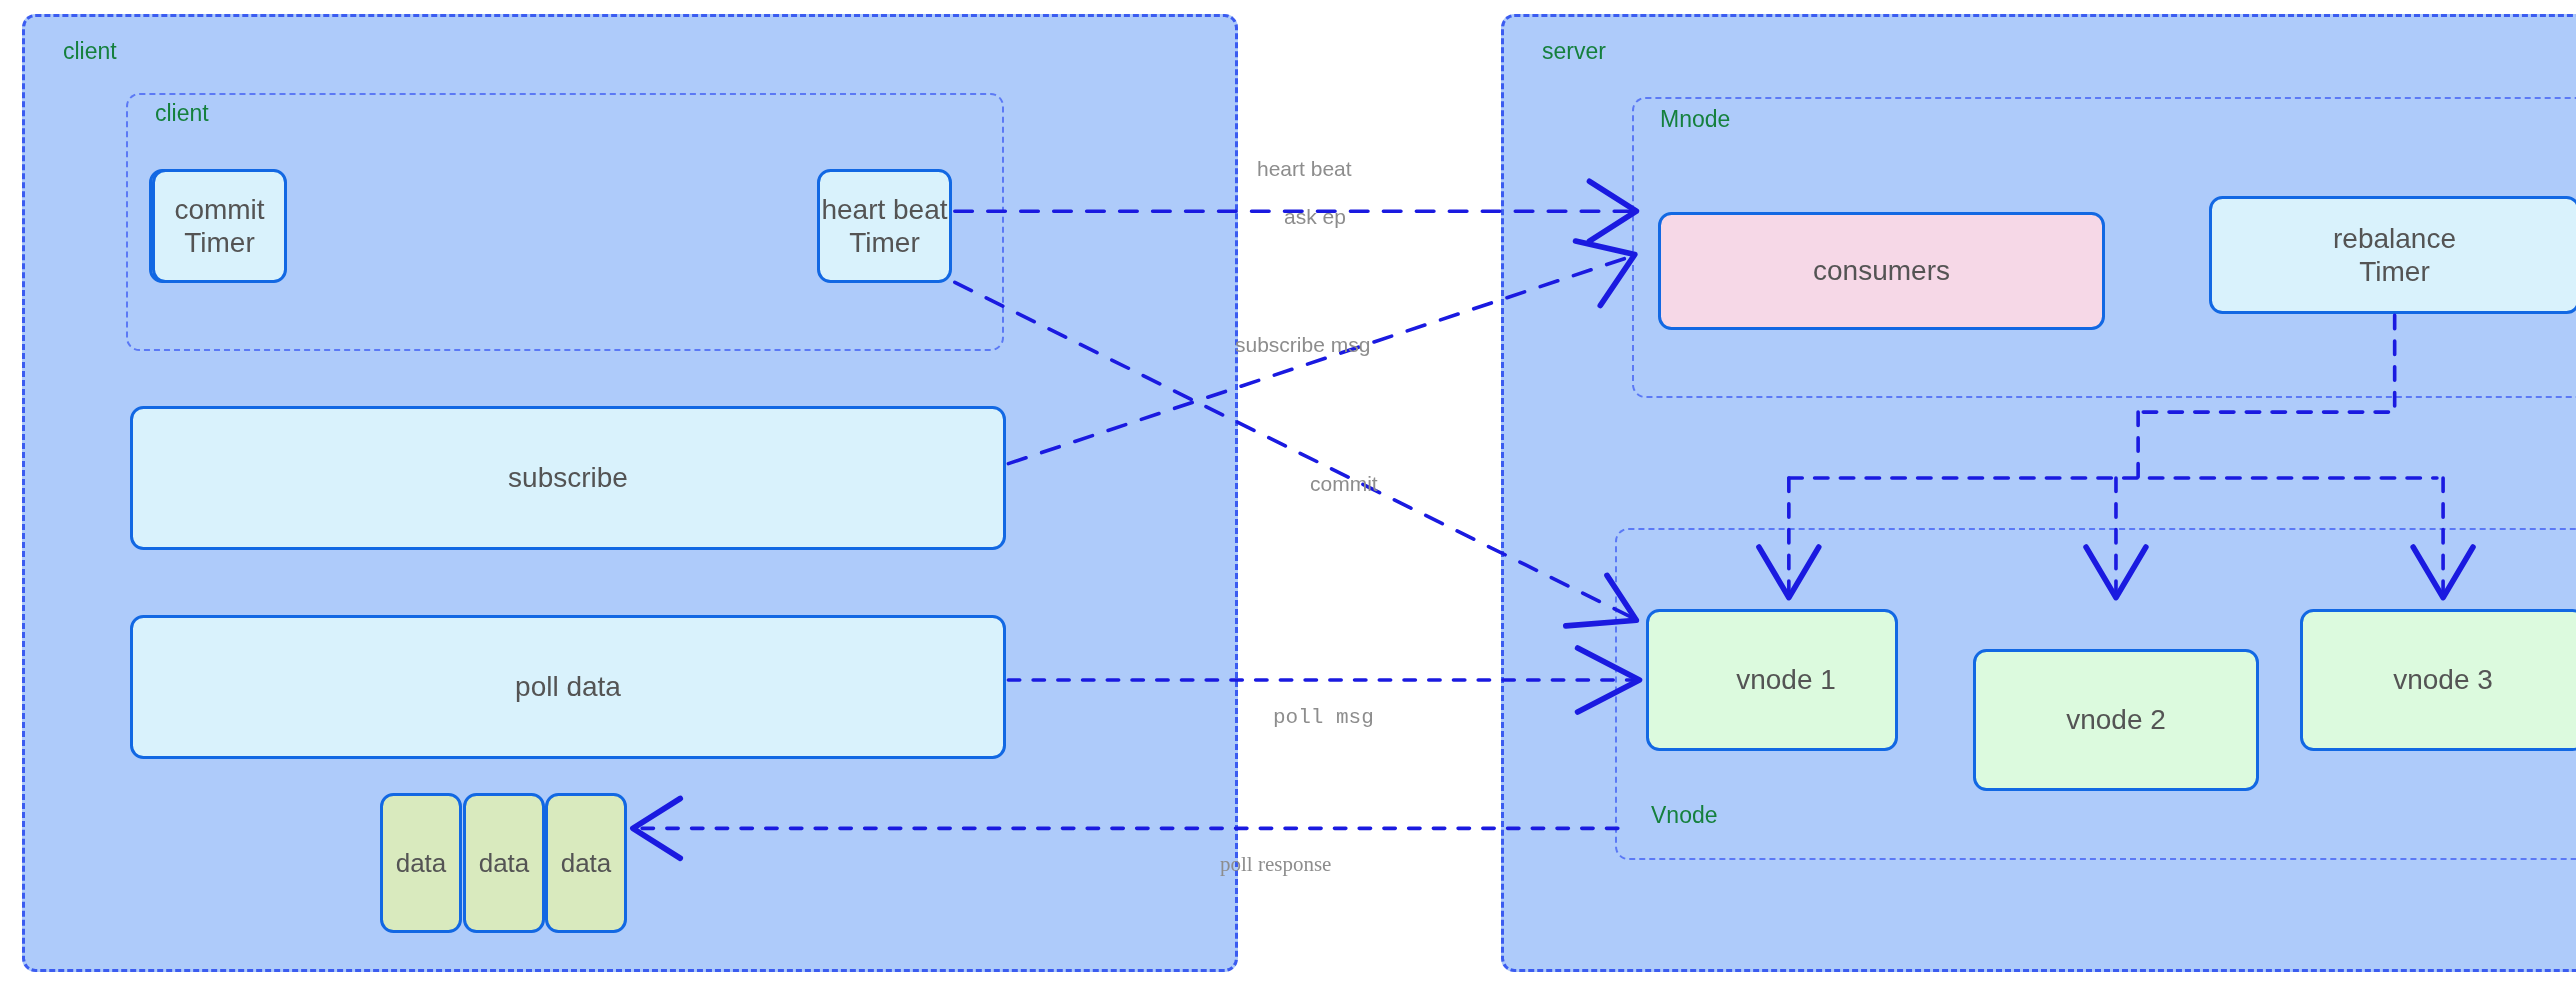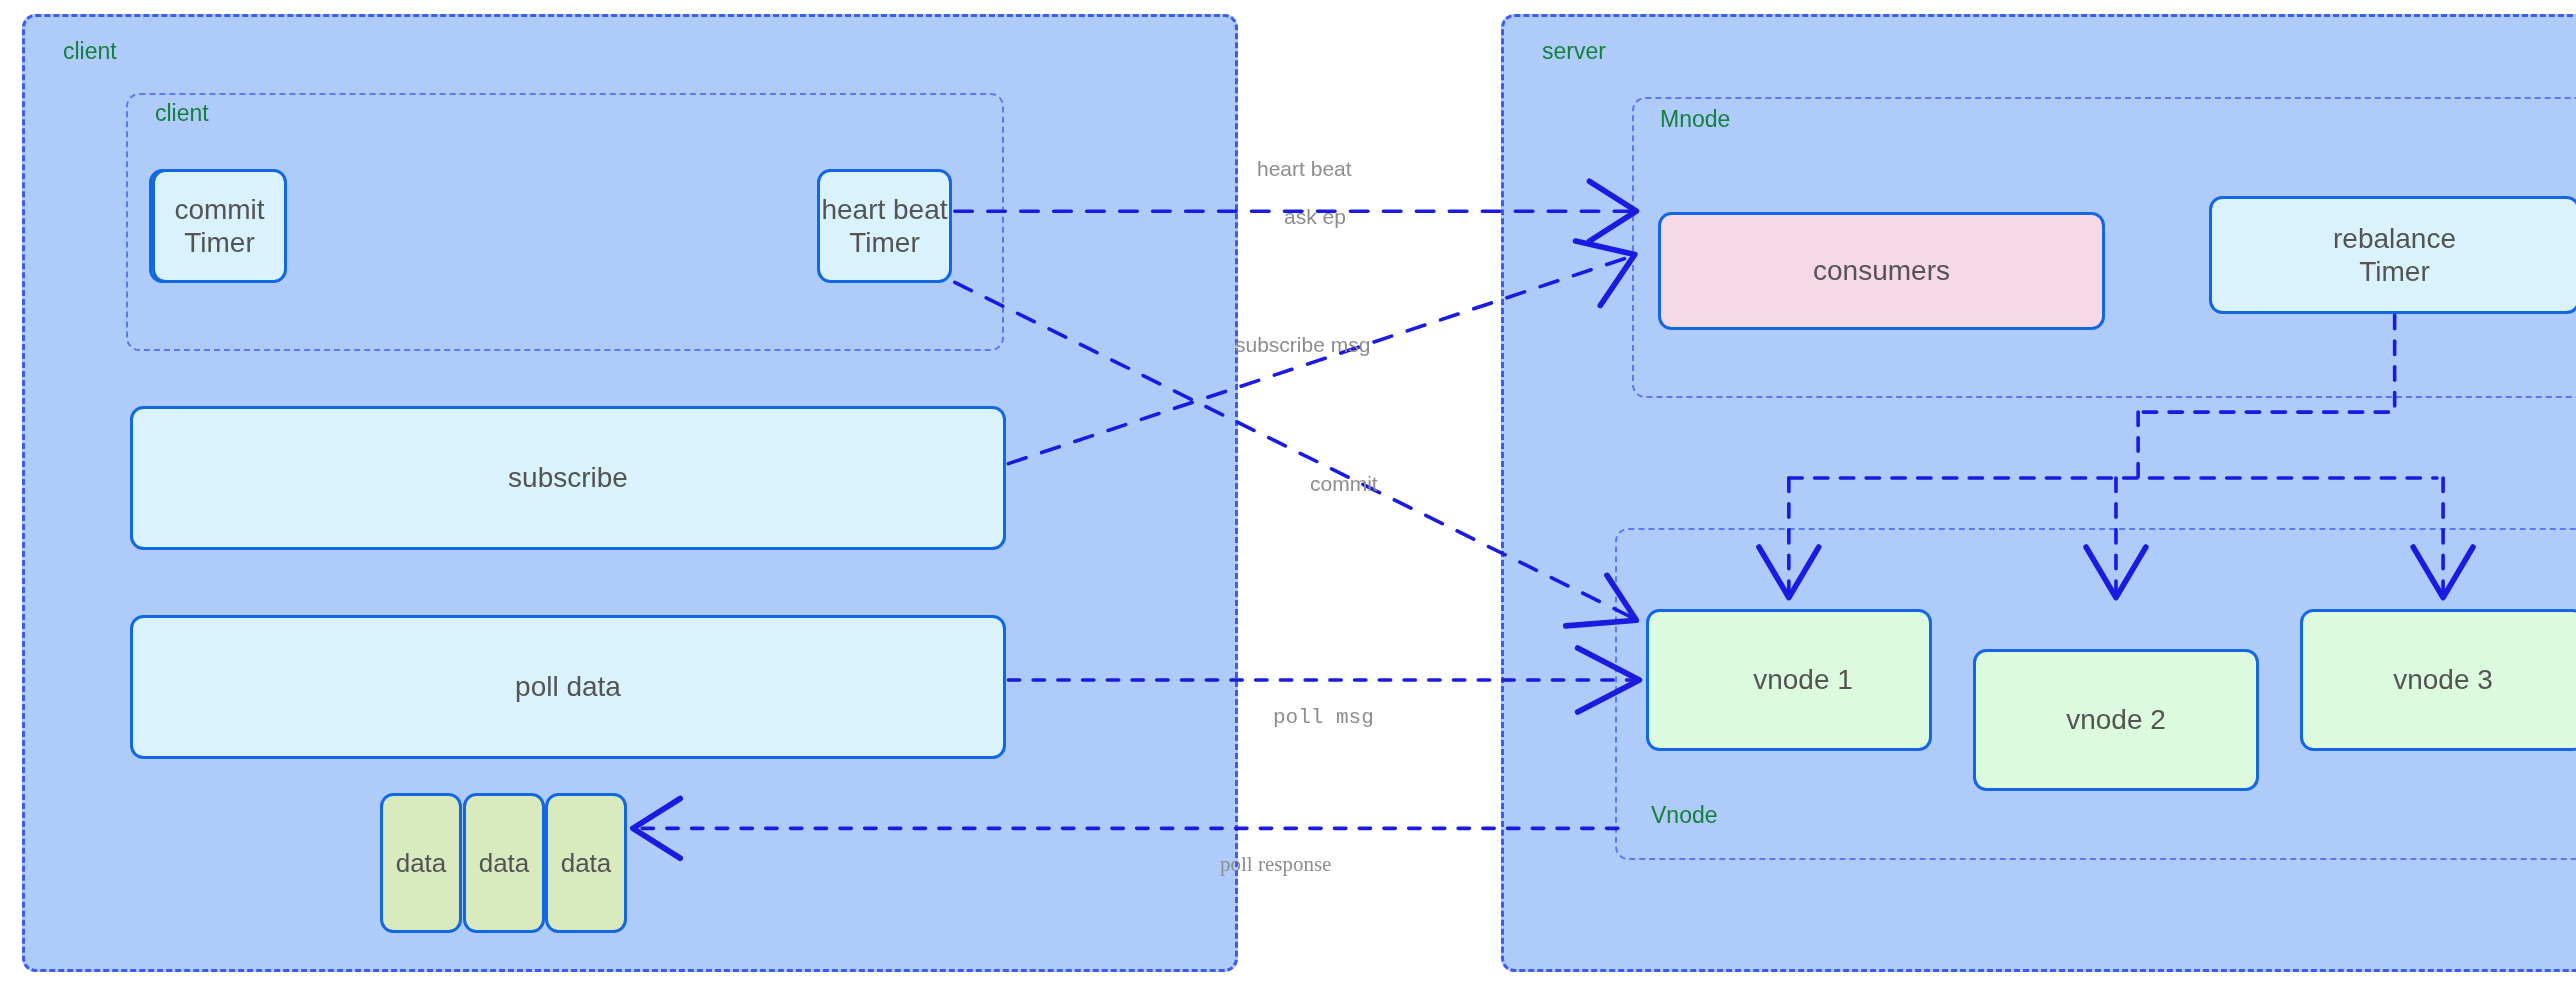--- a/index.html
+++ b/index.html
@@ -86,21 +86,21 @@
   <div class="node n-cyan" style="left:2209px;top:196px;width:371px;height:118px;">
     <div>
       <div>rebalance</div>
       <div>Timer</div>
     </div>
   </div>
 
   <div class="group" style="left:1615px;top:528px;width:1010px;height:332px;"></div>
   <div class="group-label" style="left:1651px;top:804px;">Vnode</div>
 
-  <div class="node n-green" style="left:1646px;top:609px;width:286px;height:142px;padding-left:28px;">
+  <div class="node n-green" style="left:1646px;top:609px;width:252px;height:142px;padding-left:28px;">
     <span>vnode 1</span>
   </div>
   <div class="node n-green" style="left:1973px;top:609px;width:286px;height:142px;margin-top:40px;">
     <span>vnode 2</span>
   </div>
   <div class="node n-green" style="left:2300px;top:609px;width:286px;height:142px;">
     <span>vnode 3</span>
   </div>
 
   <svg id="edges" viewBox="0 0 5314 1914">

